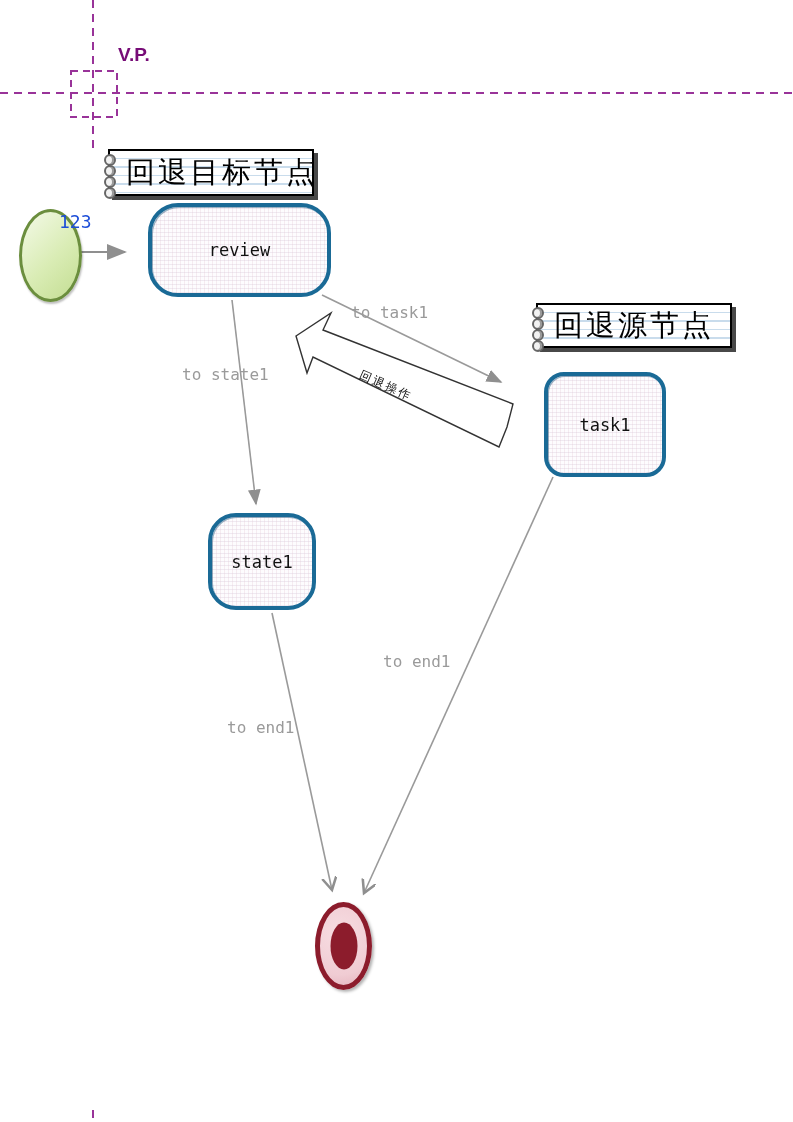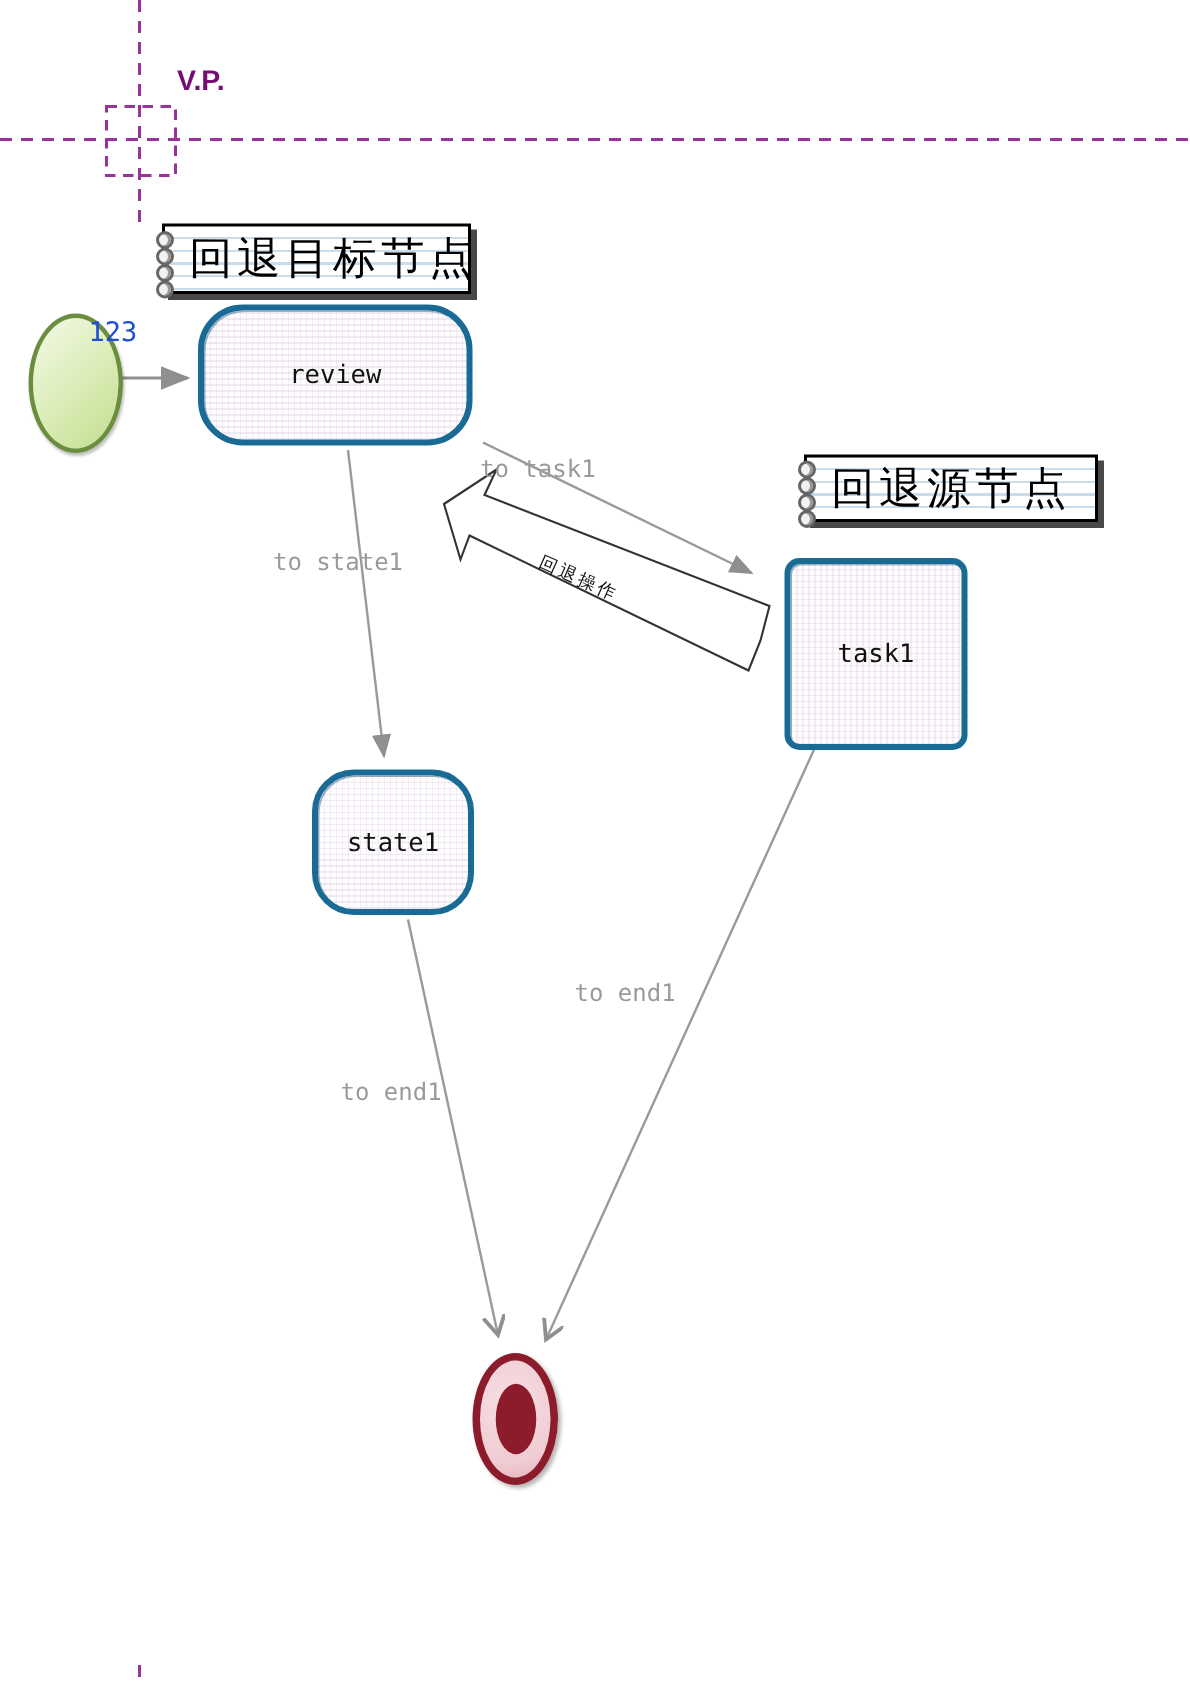--- a/index.html
+++ b/index.html
@@ -126,36 +126,36 @@
       <span class="ring" style="top:13px;"></span>
       <span class="ring" style="top:24px;"></span>
       <span class="ring" style="top:35px;"></span>
     </div>
     <div class="note-text">回退源节点</div>
   </div>
 
   <div class="start-node"></div>
   <div class="start-label">123</div>
 
-  <div class="wf-node" style="left:132px;top:203px;width:183px;height:94px;">
+  <div class="wf-node" style="left:148px;top:203px;width:183px;height:94px;">
     <span class="node-label">review</span>
   </div>
 
-  <div class="wf-node" style="left:523px;top:372px;width:122px;height:128px;border-radius:10px;">
+  <div class="wf-node" style="left:544px;top:372px;width:122px;height:105px;border-radius:20px;">
     <span class="node-label">task1</span>
   </div>
 
   <div class="wf-node" style="left:208px;top:513px;width:108px;height:97px;border-radius:28px;">
     <span class="node-label">state1</span>
   </div>
 
   <div class="end-node">
     <div class="end-node-inner"></div>
   </div>
 
-  <div class="edge-label" style="left:320px;top:303px;">to task1</div>
+  <div class="edge-label" style="left:351px;top:303px;">to task1</div>
   <div class="edge-label" style="left:150px;top:365px;margin-left:32px;">to state1</div>
   <div class="edge-label" style="left:383px;top:652px;">to end1</div>
   <div class="edge-label" style="left:227px;top:718px;">to end1</div>
 
   <div class="rollback-label">回退操作</div>
 
 </div>
 
 </body></html>

